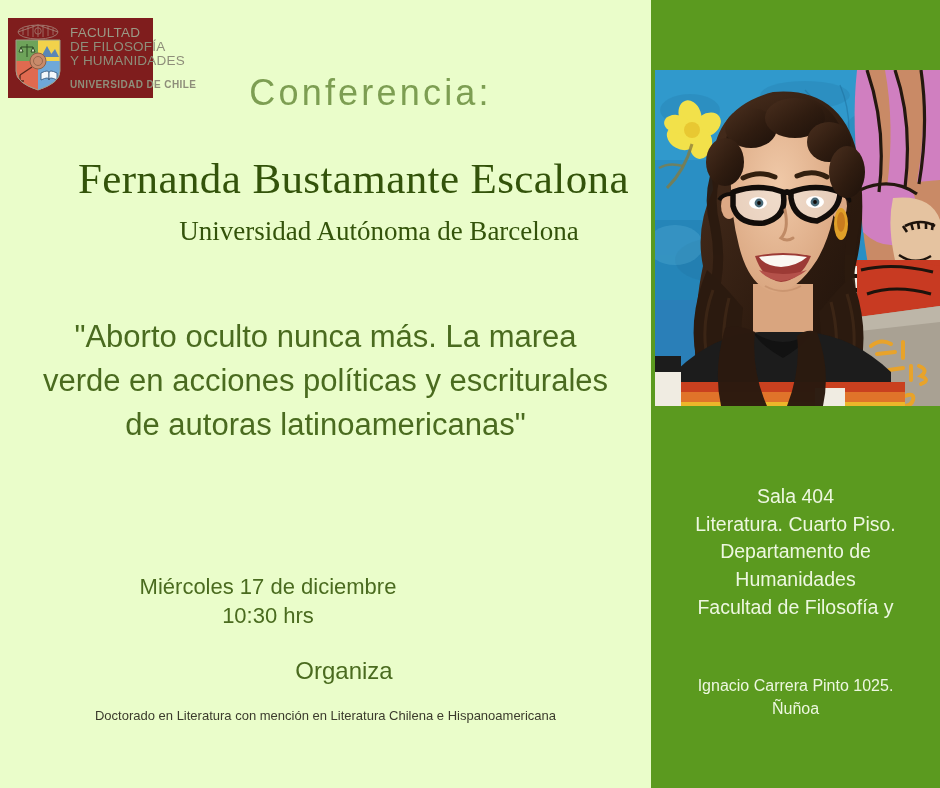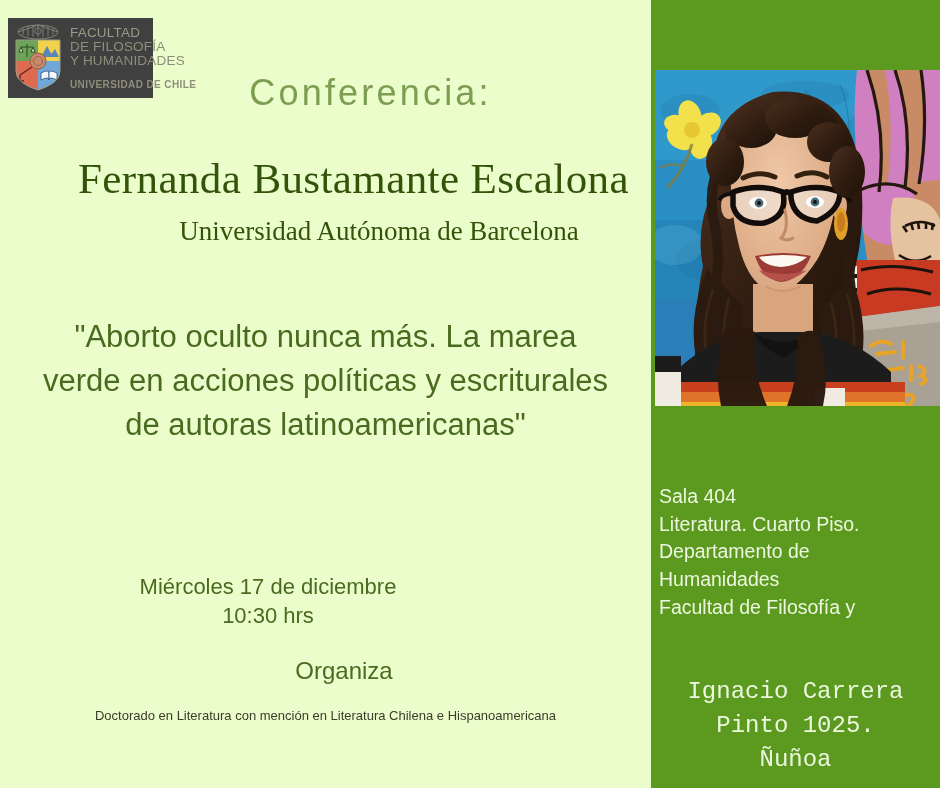--- a/index.html
+++ b/index.html
@@ -24,21 +24,21 @@
     left:0;top:0;
     width:651px;height:788px;
     background:#eafdca;
   }
 
   
   .logo-box{
     position:absolute;
     left:8px;top:18px;
     width:145px;height:80px;
-    background:#404040;
+    background:#7f1d1d;
     display:flex;
     align-items:center;
     padding:2px 3px;
     box-sizing:border-box;
   }
   .crest{
     width:54px;height:70px;
     position:relative;
     flex:0 0 auto;
     margin-right:5px;
@@ -168,32 +168,33 @@
     width:285px;height:336px;
     overflow:hidden;
     background:#2a7fb8;
   }
   .photo svg{display:block;width:285px;height:336px;}
 
   .venue{
     position:absolute;
     left:8px;top:483px;
     width:273px;
+    text-align:center;
     font-family:"Liberation Sans", sans-serif;
     font-size:19.5px;
     line-height:1.42;
     color:#edf7e0;
   }
   .address{
     position:absolute;
     left:6px;top:675px;
     width:277px;
     text-align:center;
-    font-family:Liberation Mono, monospace;
-    font-size:24px;
+    font-family:Liberation Sans, sans-serif;
+    font-size:16px;
     line-height:1.42;
     color:#edf7e0;
   }
 </style>
 </head>
 <body>
 
 <div class="poster">
 
   <div class="left-col">

